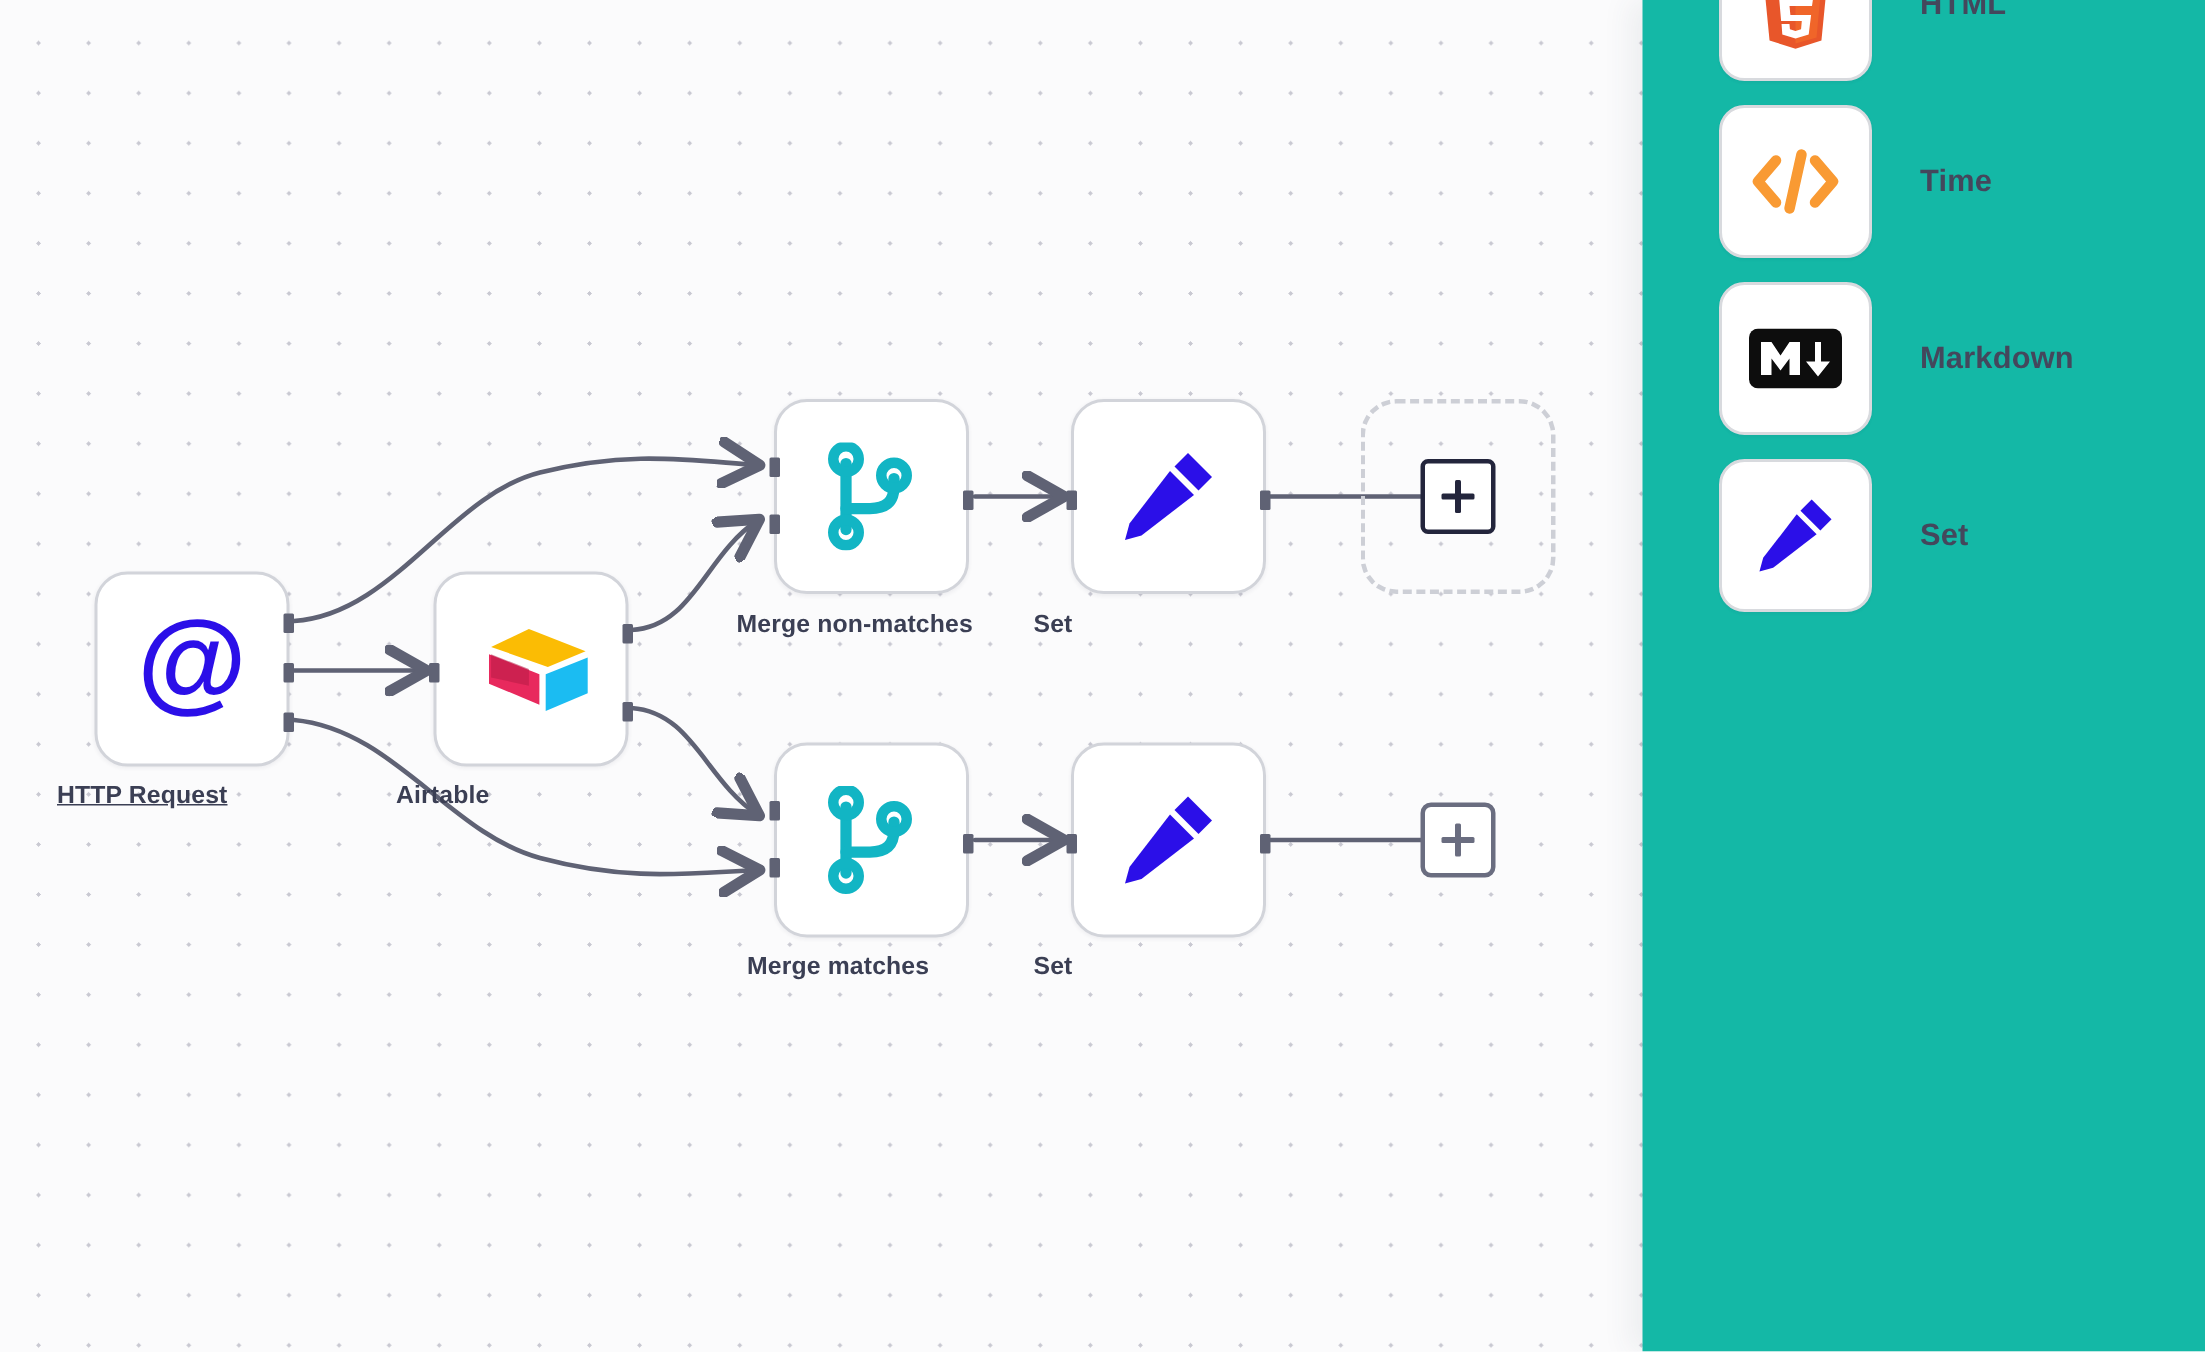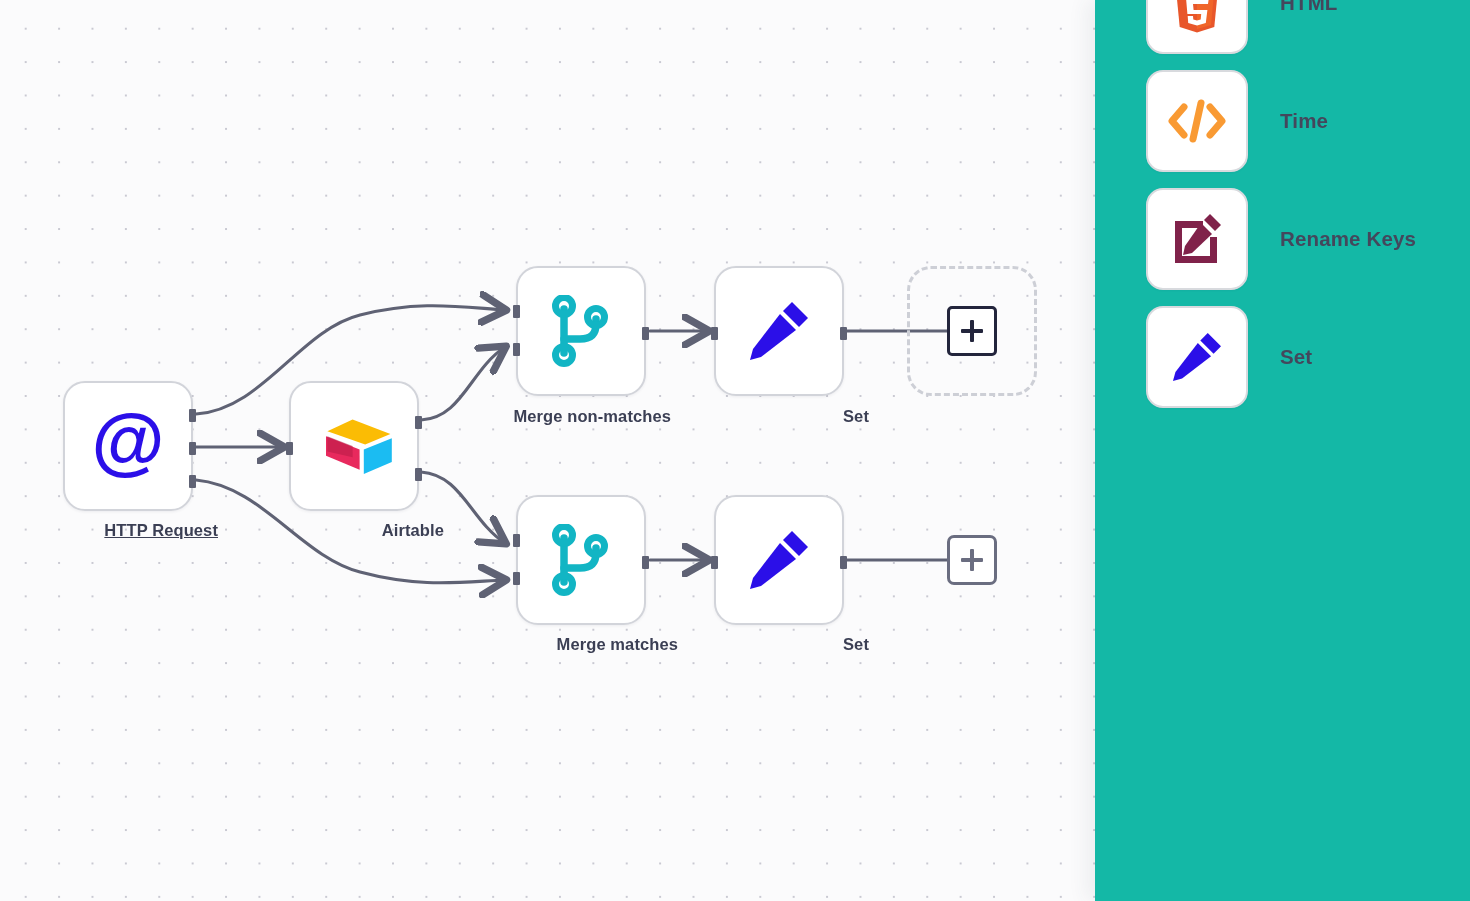--- a/index.html
+++ b/index.html
@@ -28,21 +28,21 @@
     width: 130px; height: 130px;
     background: #fff;
     border: 2px solid #d2d4da;
     border-radius: 22px;
     display: flex; align-items: center; justify-content: center;
     box-shadow: 0 1px 3px rgba(40,45,70,.07);
   }
   .node-label {
     position: absolute;
     width: 180px;
-    text-align: right;
+    text-align: left;
     font-size: 16.5px;
     font-weight: 700;
     color: #3b3f54;
     letter-spacing: .1px;
     line-height: 1.33;
   }
   .port {
     position: absolute;
     width: 7px; height: 13px;
     background: #5f6274;
@@ -247,31 +247,31 @@
               <path d="M17,12 L5,26 L17,40"></path>
               <path d="M43,12 L55,26 L43,40"></path>
               <path d="M34,8 L26,44"></path>
             </g>
           </svg>
         </div>
         <span class="side-label">Time</span>
       </div>
 
 
-
-      <div class="side-item">
-        <div class="side-icon-card">
-          <svg width="56" height="56" viewBox="0 0 56 56">
-            <path d="M6,10 L34,10 L34,17 L13,17 L13,45 L41,45 L41,26 L48,26 L48,52 L6,52 Z" fill="#80224a"></path>
-            <polygon points="41,3 52,14 46,20 35,9" fill="#80224a"></polygon>
-            <polygon points="32,12 43,23 23,42 14,44 16,35" fill="#80224a"></polygon>
-          </svg>
-        </div>
-        <span class="side-label">Rename Keys</span>
-      </div>
+      <div class="side-item">
+        <div class="side-icon-card">
+          <svg width="62" height="40" viewBox="0 0 62 40">
+            <rect x="0" y="0" width="62" height="40" rx="6" fill="#0d0d0d"></rect>
+            <path d="M8,31 L8,9 L15,9 L21,18 L27,9 L34,9 L34,31 L27,31 L27,20 L21,28 L15,20 L15,31 Z" fill="#fff"></path>
+            <path d="M48,9 L48,22 L54,22 L46,32 L38,22 L44,22 L44,9 Z" fill="#fff"></path>
+          </svg>
+        </div>
+        <span class="side-label">Markdown</span>
+      </div>
+
 
       <div class="side-item">
         <div class="side-icon-card">
           <svg width="58" height="58" viewBox="0 0 70 70">
             <polygon points="48,6 64,22 55,31 39,15" fill="#2b0fe8"></polygon>
             <polygon points="36,18 52,34 17,61 6,64 9,53" fill="#2b0fe8"></polygon>
           </svg>
         </div>
         <span class="side-label">Set</span>
       </div>

